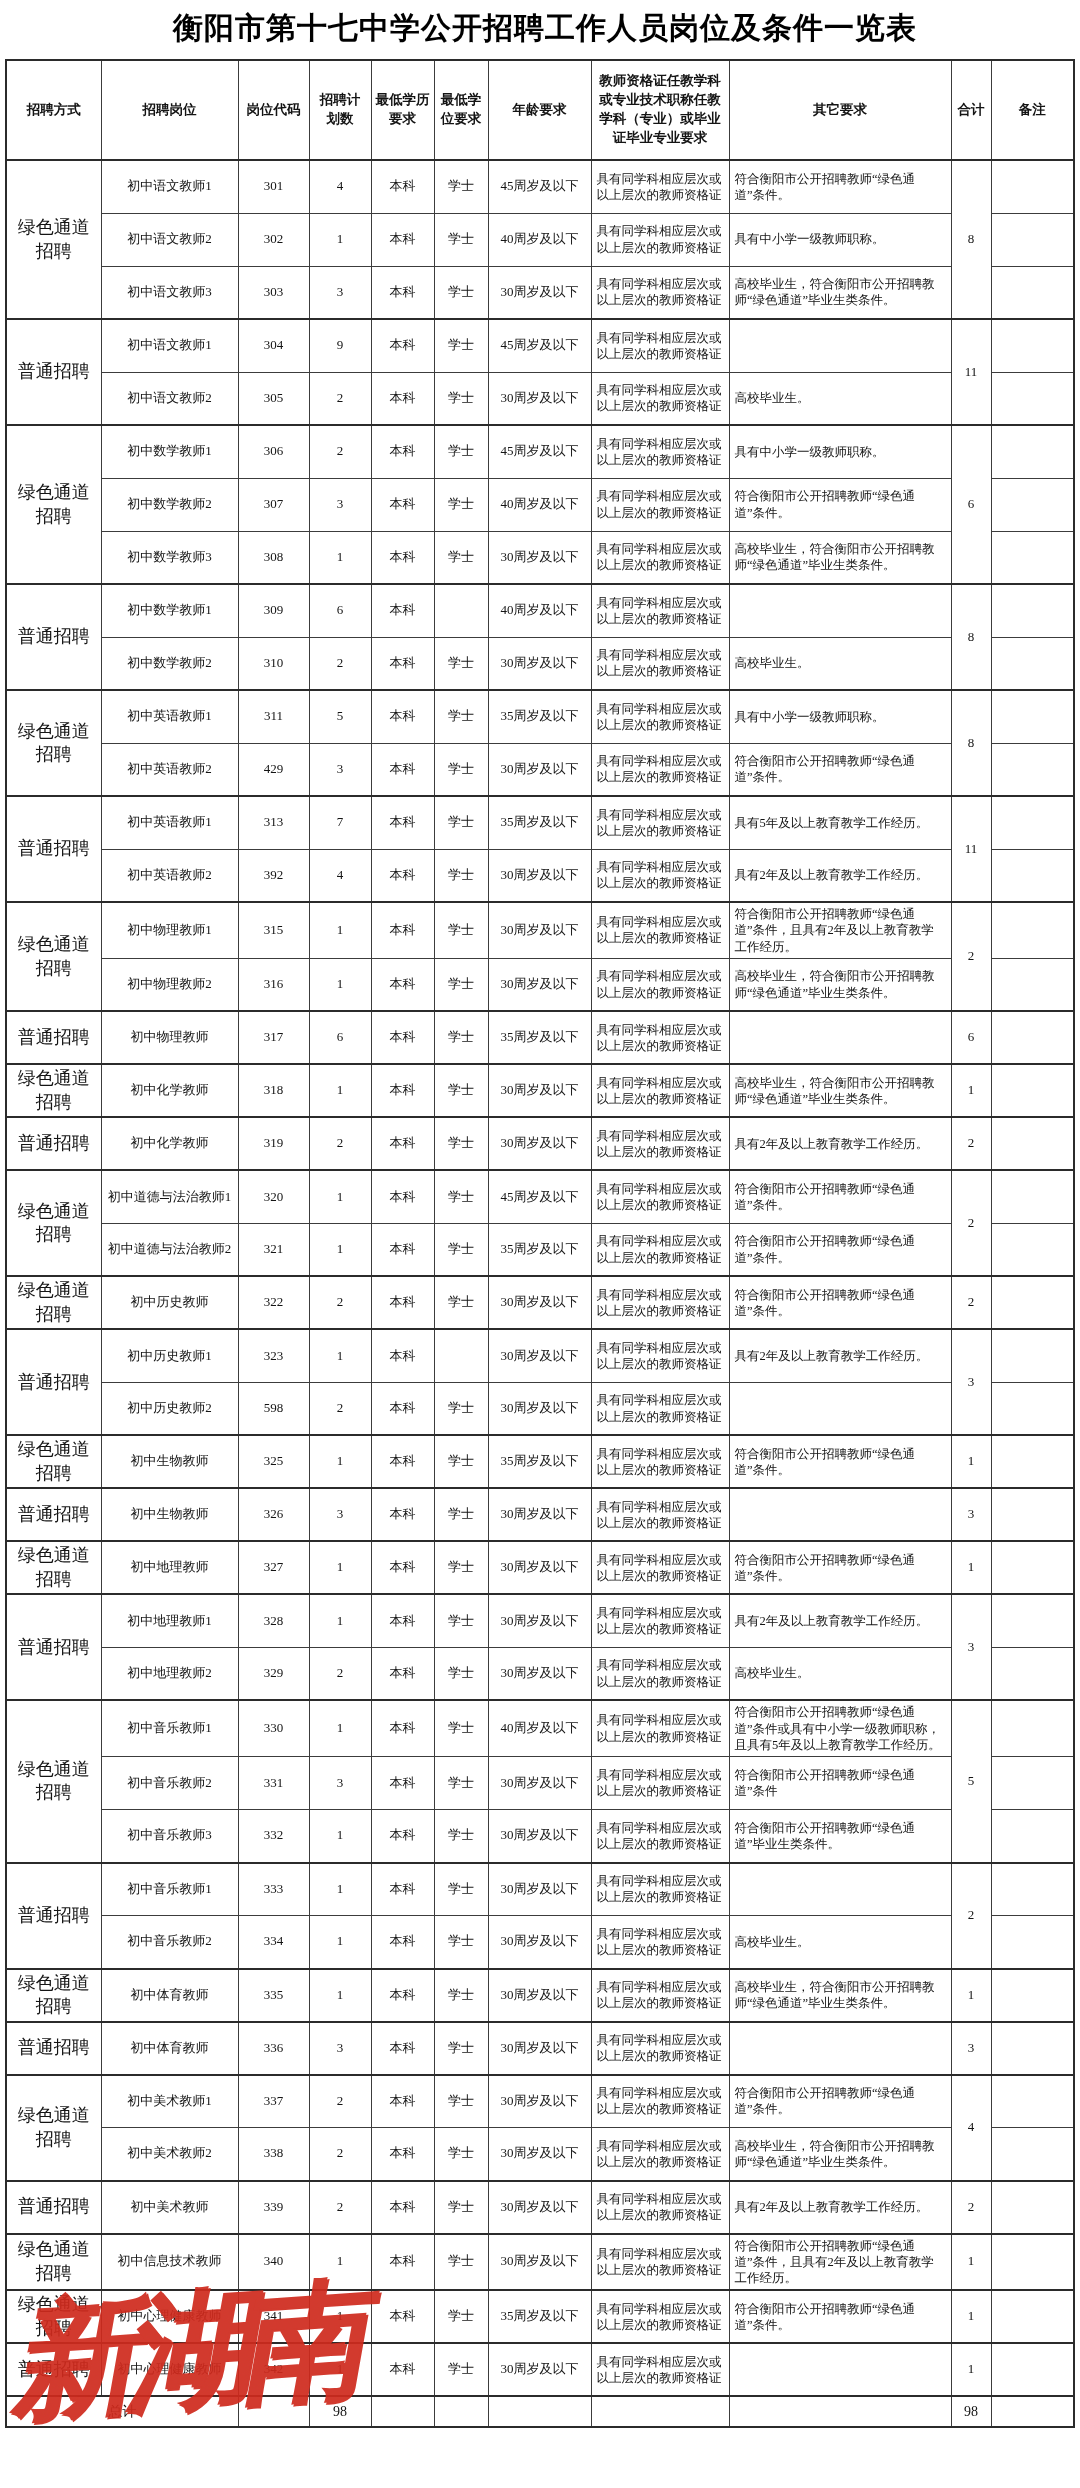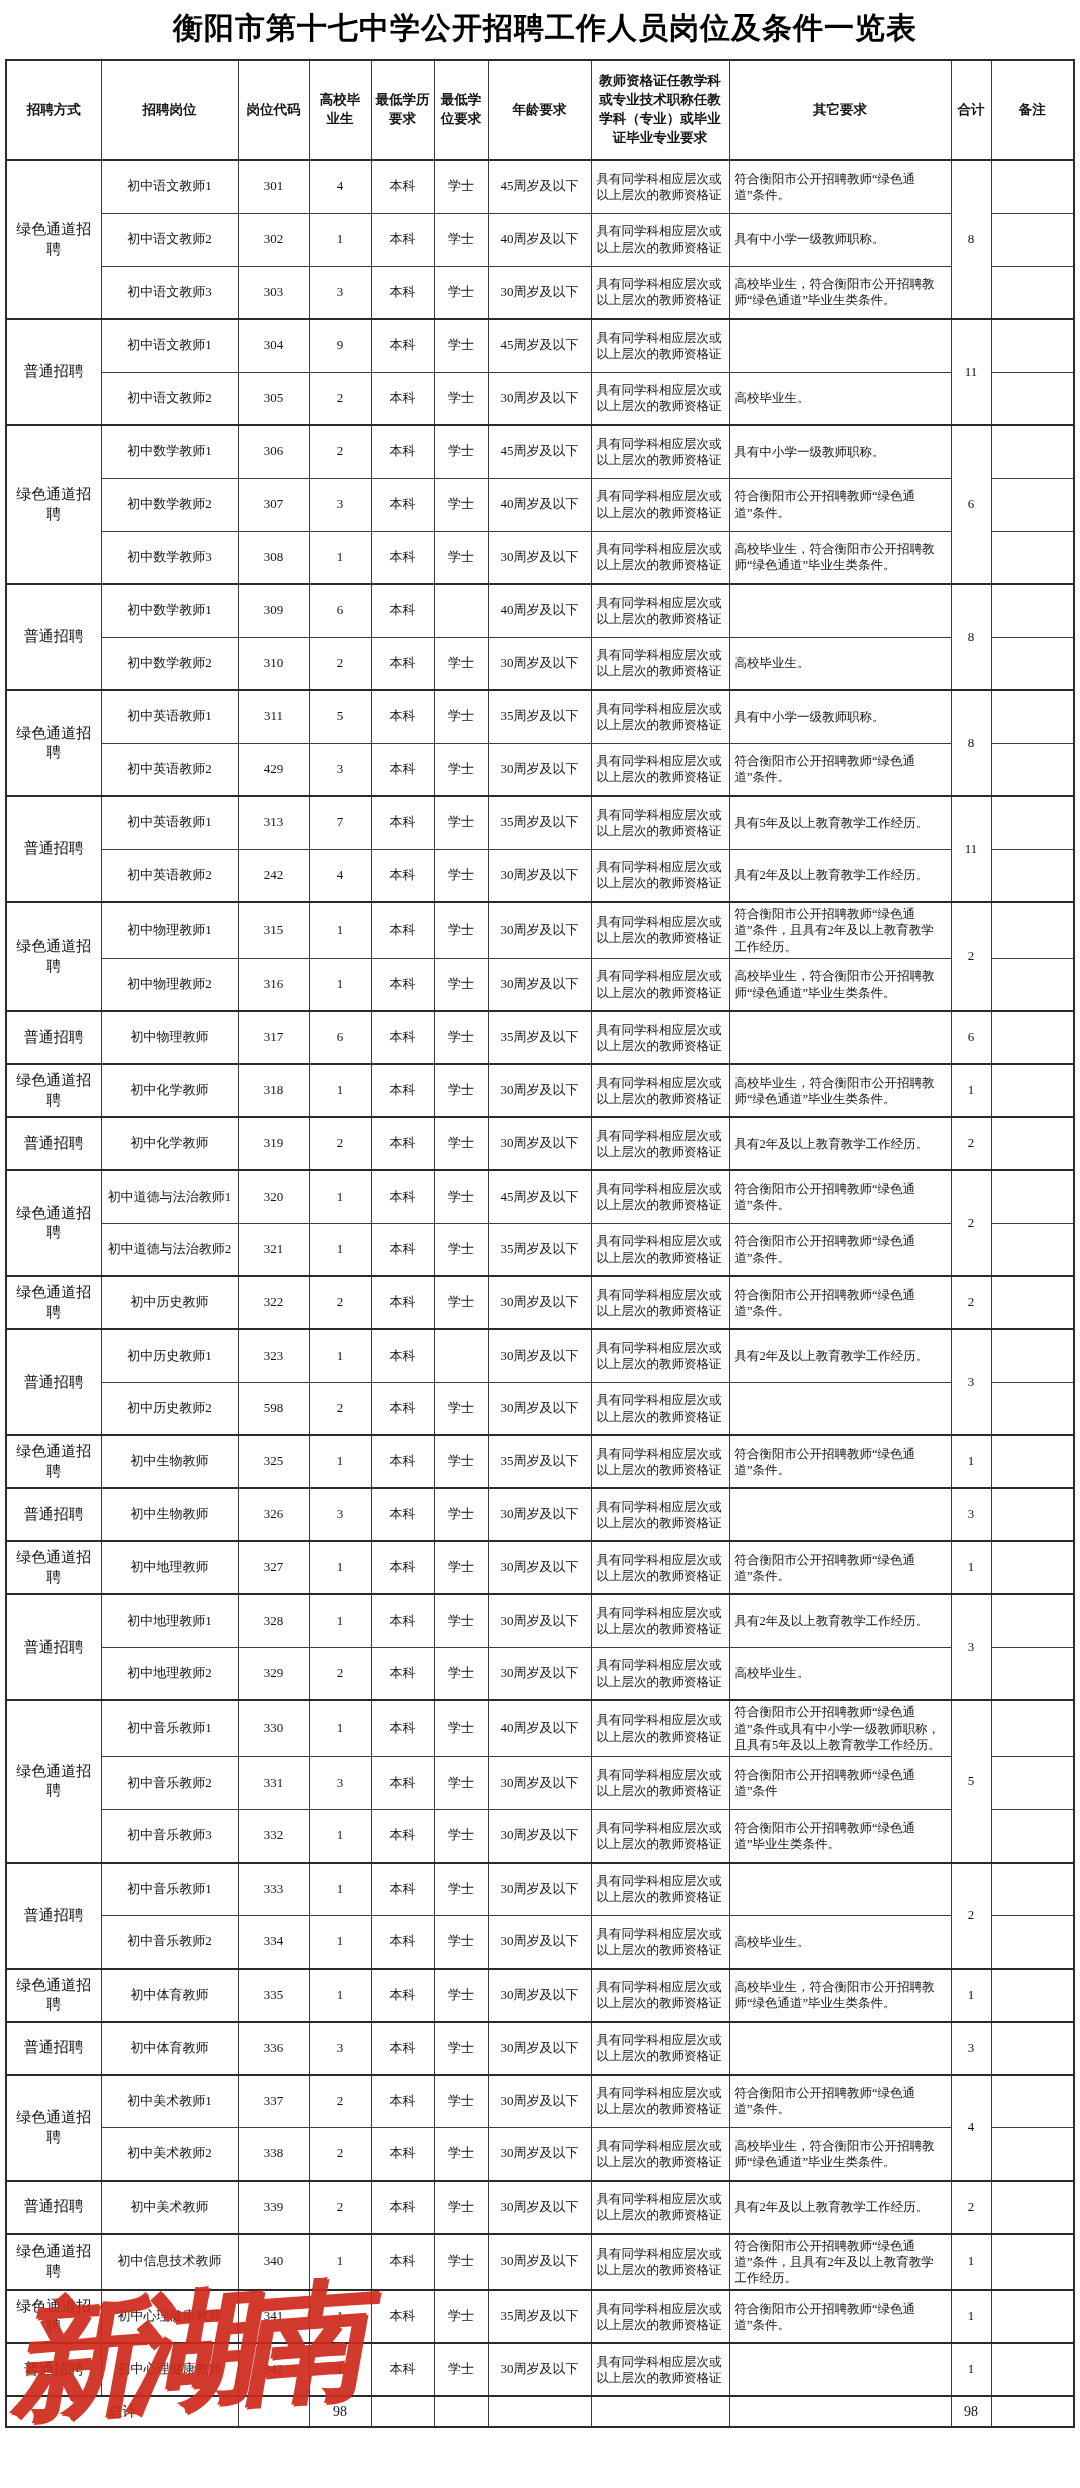--- a/index.html
+++ b/index.html
@@ -16,21 +16,21 @@
     width:1068px; margin:10px auto 0; border-collapse:collapse; table-layout:fixed;
     border:2px solid #2b2b2b;
   }
   th, td {
     border:1px solid #3c3c3c; text-align:center; vertical-align:middle;
     font-size:13px; padding:2px 3px; overflow:hidden; word-break:break-all;
   }
   thead th { height:100px; font-weight:bold; font-size:13.5px; line-height:1.4; padding:2px 4px; }
   tbody td { height:53px; line-height:1.3; }
   td.c-cert, td.c-other { text-align:left; font-size:12.5px; padding:3px 5px; }
-  td.c-method { font-size:15px; }
+  td.c-method { font-size:18px; }
   tr.group-start td { border-top:2px solid #2b2b2b; }
   tr.total-row td { border-top:2px solid #2b2b2b; height:31px; font-size:14px; }
   
   .watermark { position:absolute; left:4px; top:2300px; width:640px; pointer-events:none; }
   .wm-logo {
     font-family:"Liberation Serif", serif; font-weight:bold; font-style:italic;
     font-size:128px; letter-spacing:-14px; line-height:1;
     color:#cf2a1d; opacity:0.92; transform:rotate(-4deg); transform-origin:left top;
     text-shadow:2px 2px 0 #cf2a1d;
   }
@@ -57,21 +57,21 @@
       <col style="width:138px">
     <col style="width:222px">
       <col style="width:40px">
       <col style="width:83px">
   </colgroup>
   <thead>
     <tr>
       <th>招聘方式</th>
       <th>招聘岗位</th>
       <th>岗位代码</th>
-      <th>高校毕业生</th>
+      <th>招聘计划数</th>
       <th>最低学历要求</th>
       <th>最低学位要求</th>
       <th>年龄要求</th>
       <th>教师资格证任教学科或专业技术职称任教学科（专业）或毕业证毕业专业要求</th>
       <th>其它要求</th>
       <th>合计</th>
       <th>备注</th>
     </tr>
   </thead>
   <tbody id="tbody">
@@ -225,21 +225,21 @@
         <td class="c-edu">本科</td>
         <td class="c-degree">学士</td>
         <td class="c-age">35周岁及以下</td>
         <td class="c-cert">具有同学科相应层次或以上层次的教师资格证</td>
         <td class="c-other">具有5年及以上教育教学工作经历。</td>
         <td class="c-total" rowspan="2">11</td>
         <td class="c-remark"></td>
       </tr>
       <tr>
         <td class="c-post">初中英语教师2</td>
-        <td class="c-code">242</td>
+        <td class="c-code">392</td>
         <td class="c-plan">4</td>
         <td class="c-edu">本科</td>
         <td class="c-degree">学士</td>
         <td class="c-age">30周岁及以下</td>
         <td class="c-cert">具有同学科相应层次或以上层次的教师资格证</td>
         <td class="c-other">具有2年及以上教育教学工作经历。</td>
         <td class="c-remark"></td>
       </tr>
       <tr class="group-start">
         <td class="c-method" rowspan="2">绿色通道招聘</td>

